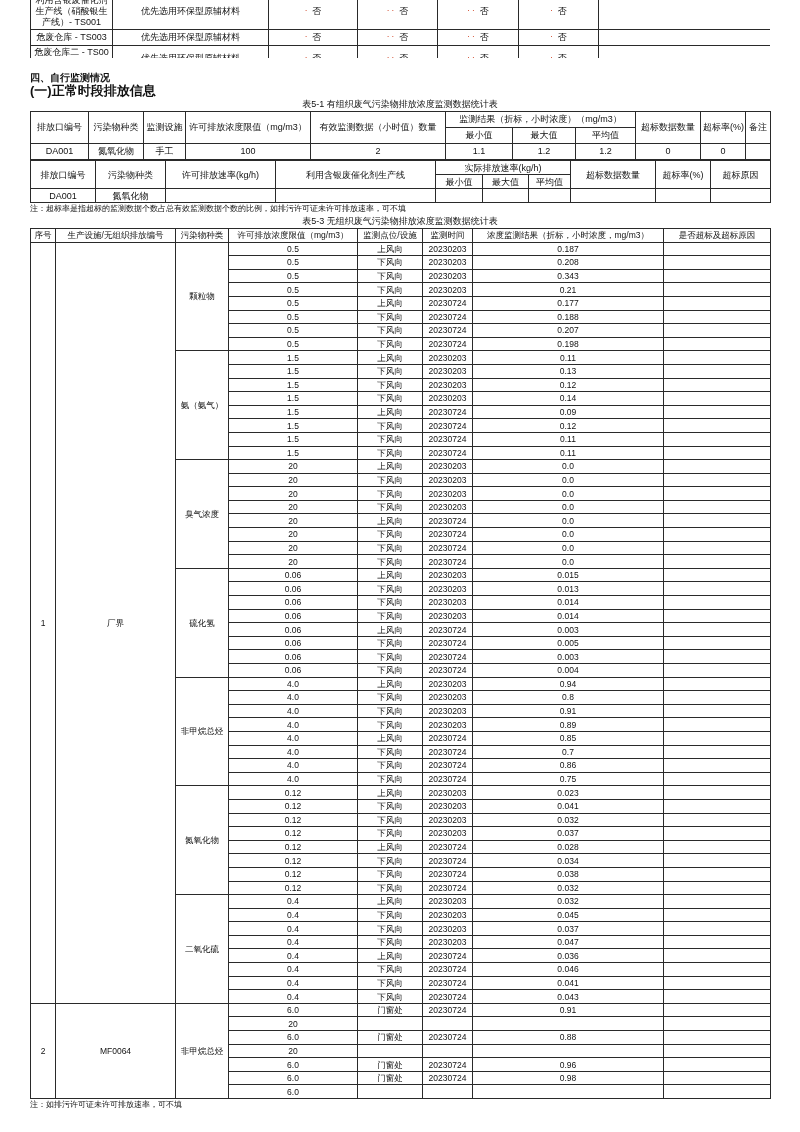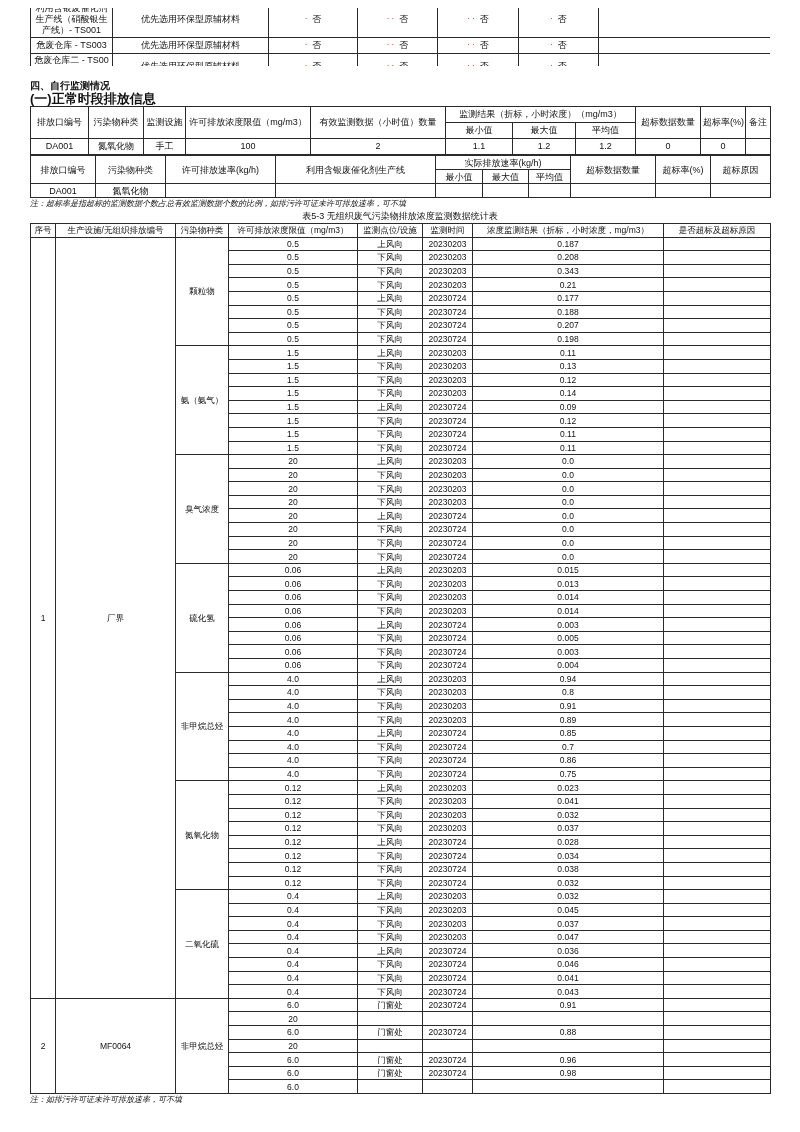--- a/index.html
+++ b/index.html
@@ -1,37 +1,37 @@
 <!DOCTYPE html>
 <html style="--mark-color: #cc3311;"><head>
 <meta charset="utf-8">
 <style>
   html,body{margin:0;padding:0;}
   body{
     width:800px;height:1132px;overflow:hidden;background:#ffffff;
     font-family:"Liberation Sans","DejaVu Sans",sans-serif;color:#111;
   }
-  .page{padding:8px 30px;}
+  .page{padding:0 30px;}
   table{border-collapse:collapse;table-layout:fixed;width:740px;}
   td,th{
     border:1px solid #2a2a2a;font-size:9px;font-weight:400;text-align:center;
     vertical-align:middle;padding:1px 2px;line-height:11px;overflow:hidden;
     word-break:break-all;
   }
   
   .clip{height:58px;overflow:hidden;}
   .clip table{margin-top:-7px;}
   .clip td{height:13px;}
   .clip td.name-cell{line-height:11px;}
   .mark{color:var(--mark-color,#cc3311);font-size:8px;letter-spacing:2px;position:relative;top:-1px;margin-right:3px;}
   
   .heading{font-size:10px;font-weight:700;margin:13px 0 1px 0;line-height:13px;}
   .subheading{font-size:13px;font-weight:700;margin:0 0 1px 0;line-height:12px;}
   .tcaption{font-size:9px;text-align:center;line-height:12px;margin:1px 0 1px 0;width:740px;}
-  .note{font-size:8px;line-height:10px;margin:1px 0 1px 0;font-style:italic;}
+  .note{font-size:8px;line-height:10px;margin:1px 0 1px 0;}
   
   .t51 td,.t51 th{height:13px;}
   .t52 td,.t52 th{height:11px;line-height:10px;}
   .t51 th,.t52 th{white-space:nowrap;}
   
   .t53 td,.t53 th{height:12.6px;font-size:8.5px;line-height:10px;padding:0 2px;}
   .t53 th{white-space:nowrap;}
 </style>
 </head>
 <body>
@@ -77,20 +77,21 @@
             <td><span class="mark">·</span><span>否</span></td>
             <td></td>
           </tr>
         </tbody>
     </table>
   </div>
 
   <div class="heading">四、自行监测情况</div>
   <div class="subheading">(一)正常时段排放信息</div>
 
+  <div class="tcaption">表5-1 有组织废气污染物排放浓度监测数据统计表</div>
   <table class="t51">
     <colgroup>
       <col style="width:58px">
         <col style="width:55px">
         <col style="width:42px">
         <col style="width:125px">
       <col style="width:135px">
         <col style="width:67px">
         <col style="width:63px">
         <col style="width:60px">

